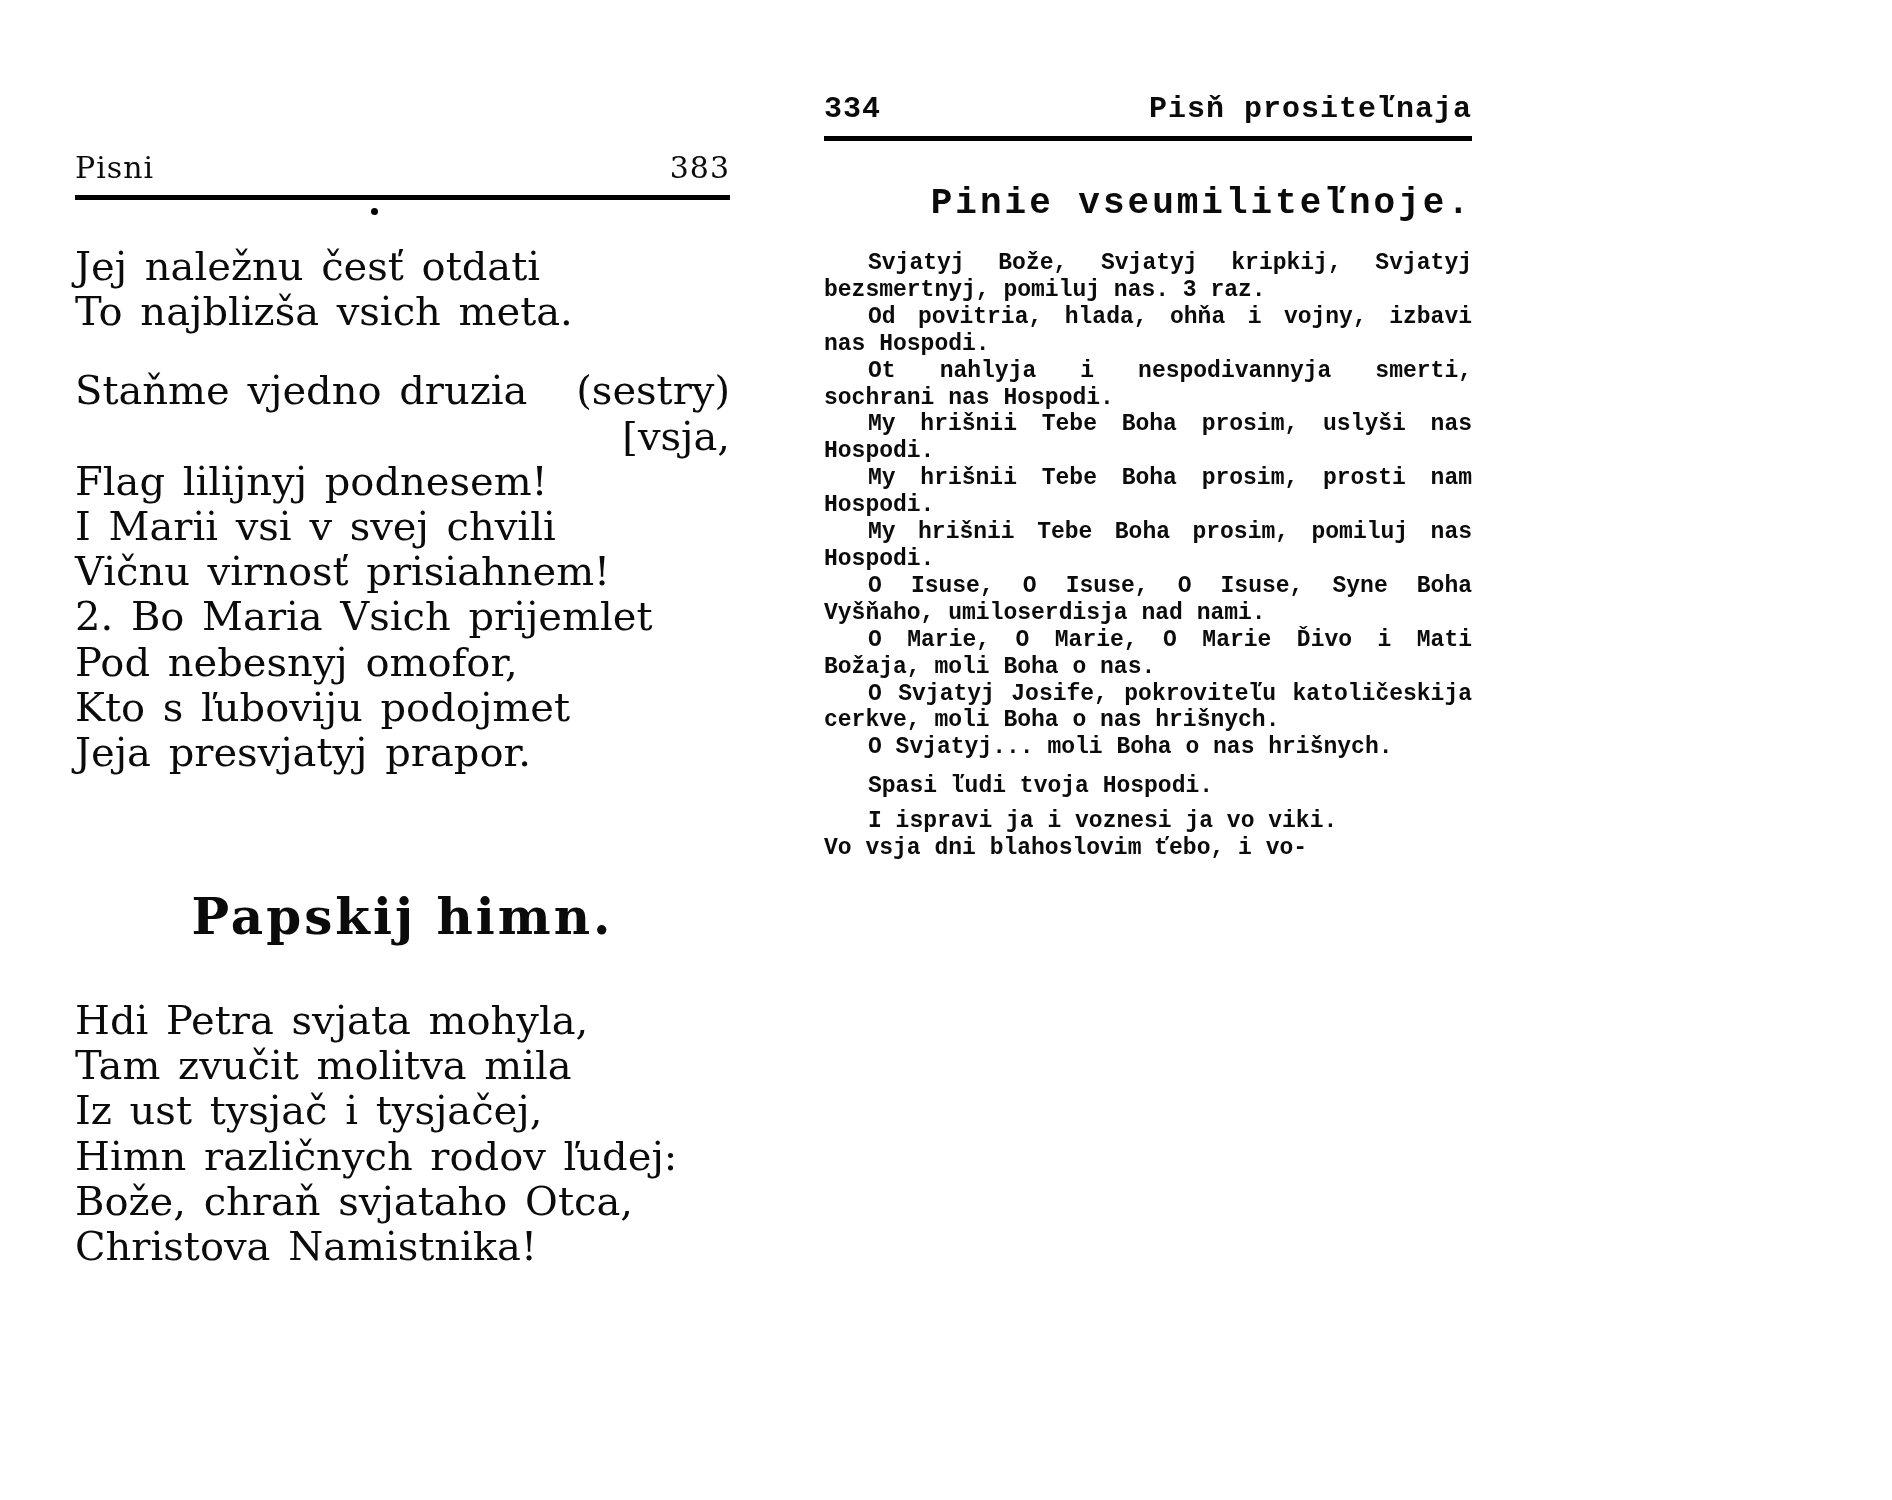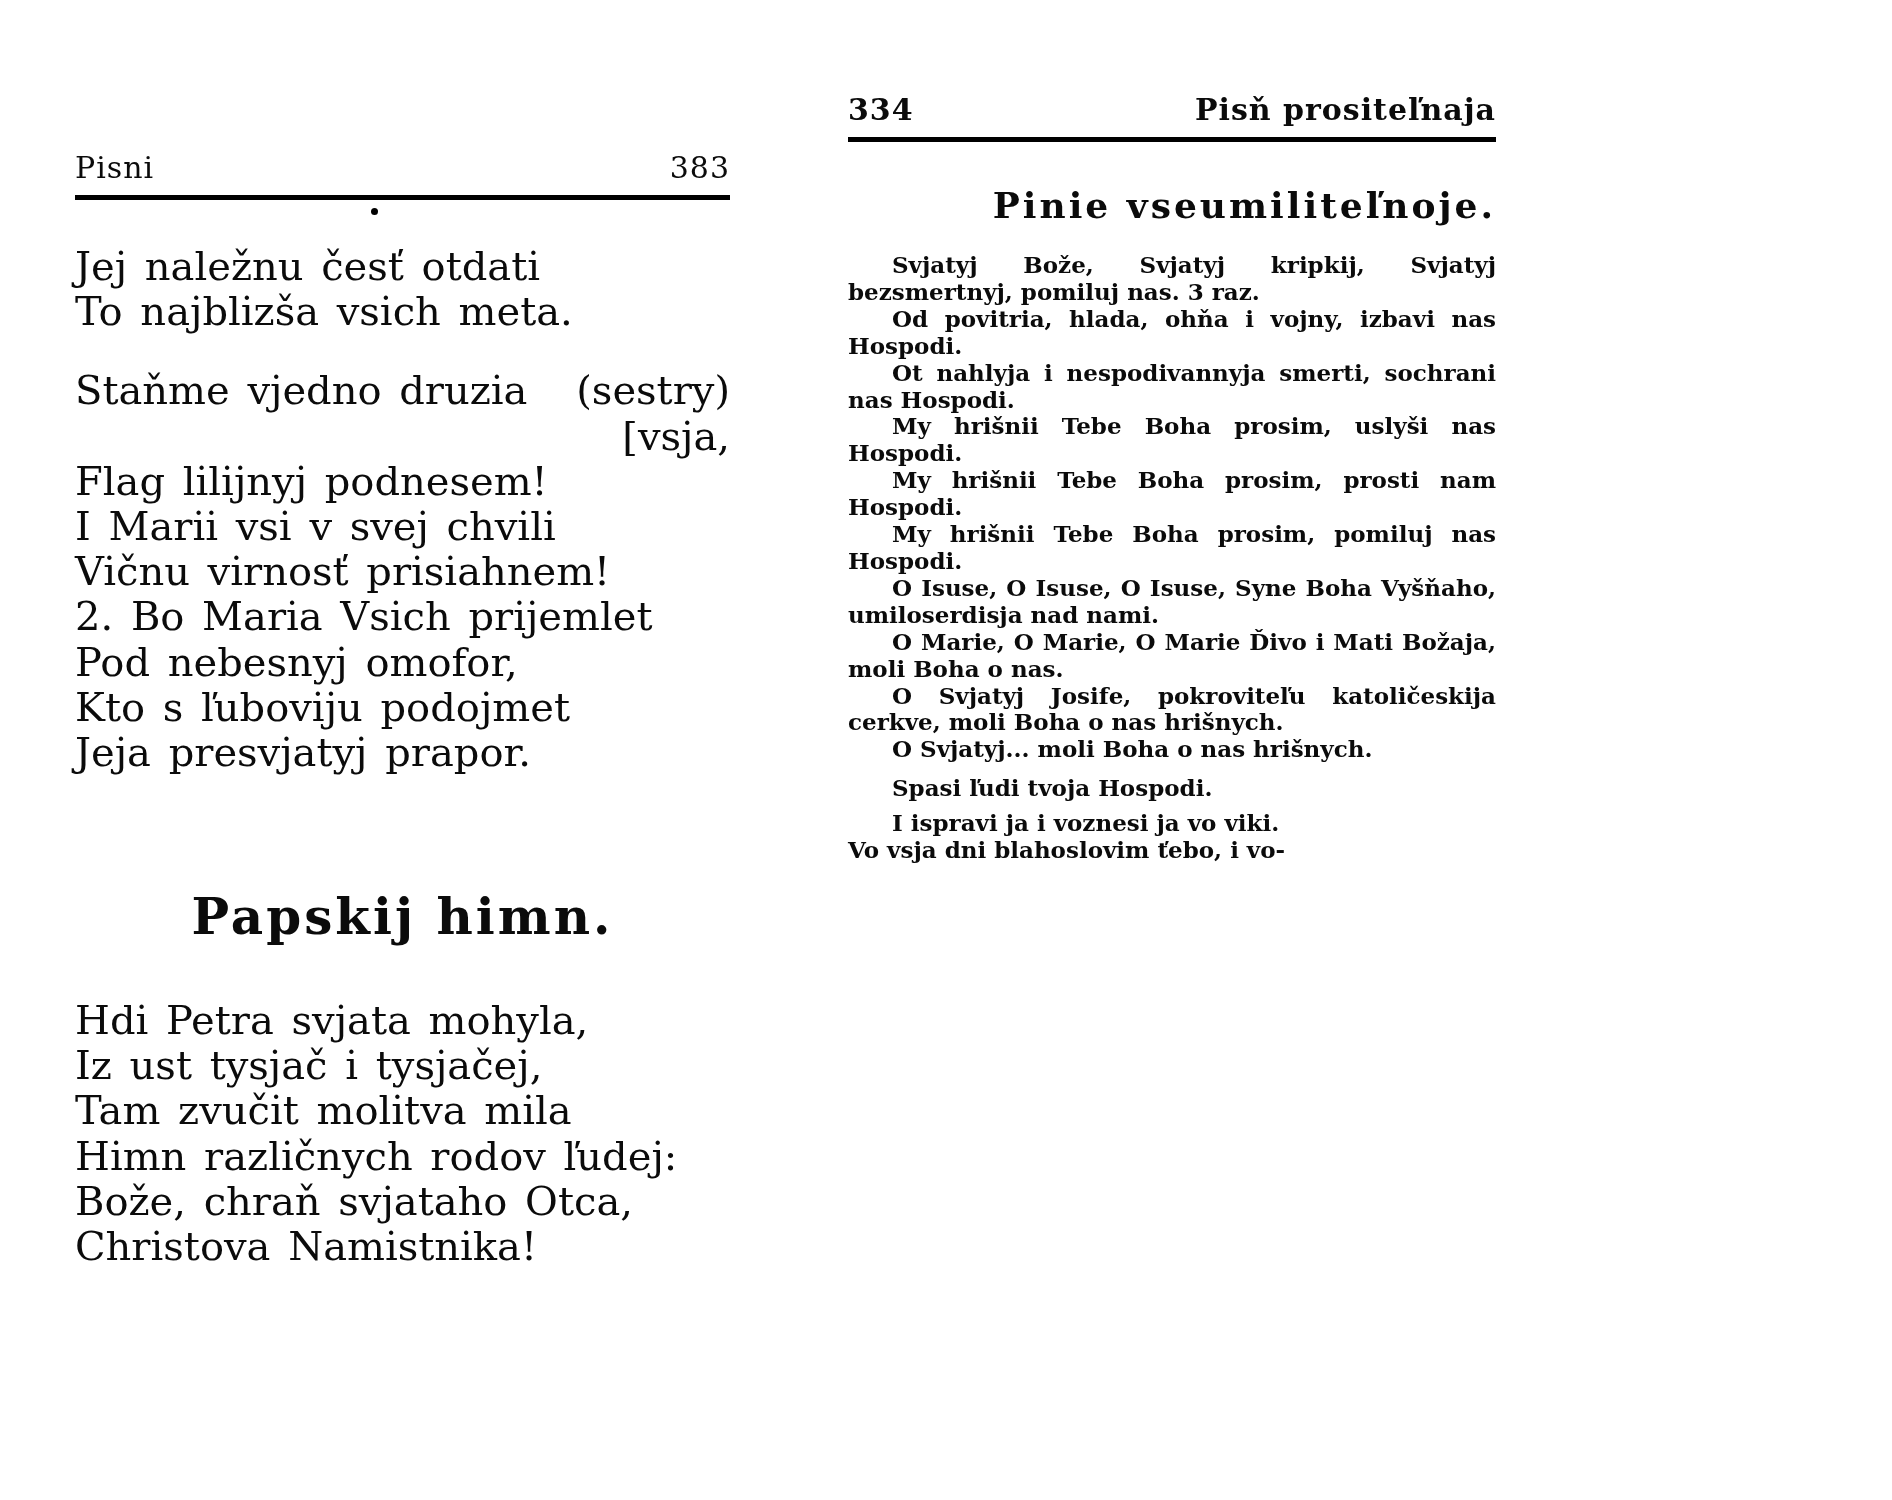--- a/index.html
+++ b/index.html
@@ -6,21 +6,21 @@
   html, body { width:1892px; height:1500px; }
   body {
     background:#ffffff;
     color:#0b0b0b;
     font-family:"DejaVu Serif","Liberation Serif",serif;
     position:relative;
     overflow:hidden;
   }
   .page { position:absolute; }
   .page-left  { left:75px;  top:150px; width:655px; }
-  .page-right { left:848px; top:92px;  width:648px; }
+  .page-right { left:824px; top:92px;  width:648px;font-family:Liberation Mono, monospace; }
 
   .running-head {
     display:flex;
     justify-content:space-between;
     align-items:baseline;
     font-size:30px;
     padding-bottom:10px;
     border-bottom:5px solid #000;
   }
   .running-head-left  { font-weight:normal; letter-spacing:1px; }
@@ -94,22 +94,22 @@
     <div class="poem-line">2. Bo Maria Vsich prijemlet</div>
     <div class="poem-line">Pod nebesnyj omofor,</div>
     <div class="poem-line">Kto s ľuboviju podojmet</div>
     <div class="poem-line">Jeja presvjatyj prapor.</div>
   </div>
 
   <h2 class="section-heading heading-left">Papskij himn.</h2>
 
   <div class="poem stanza-3">
     <div class="poem-line">Hdi Petra svjata mohyla,</div>
+    <div class="poem-line">Tam zvučit molitva mila</div>
     <div class="poem-line">Iz ust tysjač i tysjačej,</div>
-    <div class="poem-line">Tam zvučit molitva mila</div>
     <div class="poem-line">Himn različnych rodov ľudej:</div>
     <div class="poem-line">Bože, chraň svjataho Otca,</div>
     <div class="poem-line">Christova Namistnika!</div>
   </div>
 
 </div>
 
 <div class="page page-right">
 
   <div class="running-head running-head-right">

